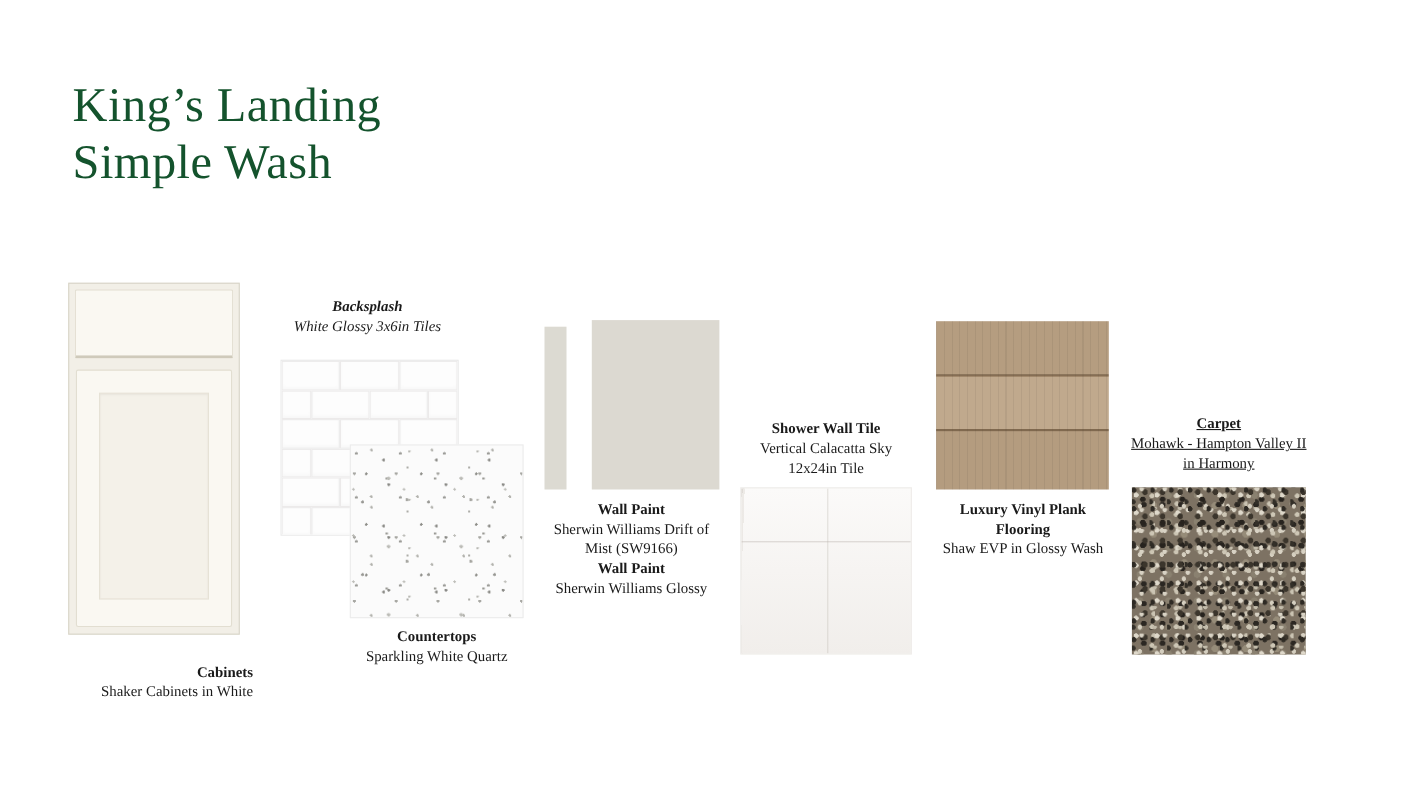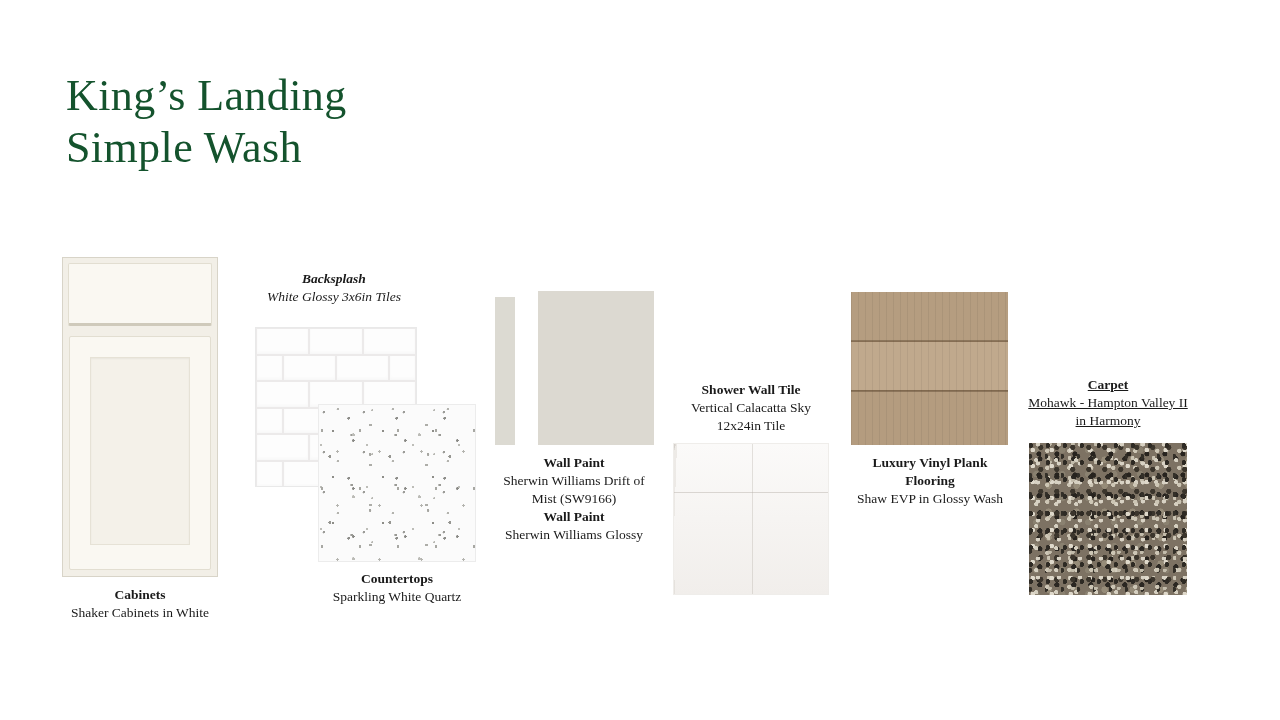--- a/index.html
+++ b/index.html
@@ -90,22 +90,23 @@
     top: 20px;
     right: 20px;
     bottom: 24px;
     background: #f4f1e9;
     border: 1px solid #e6e2d6;
     box-shadow: inset 0 1px 2px rgba(0,0,0,0.05);
     box-sizing: border-box;
   }
   #cabinets-caption {
     left: 50px;
-    top: 586px;
+    top: 602px;
     width: 180px;
+    text-align: right;
   }
 
   
   #backsplash-caption {
     left: 254px;
     top: 270px;
     width: 160px;
     font-style: italic;
   }
   #backsplash-swatch {

